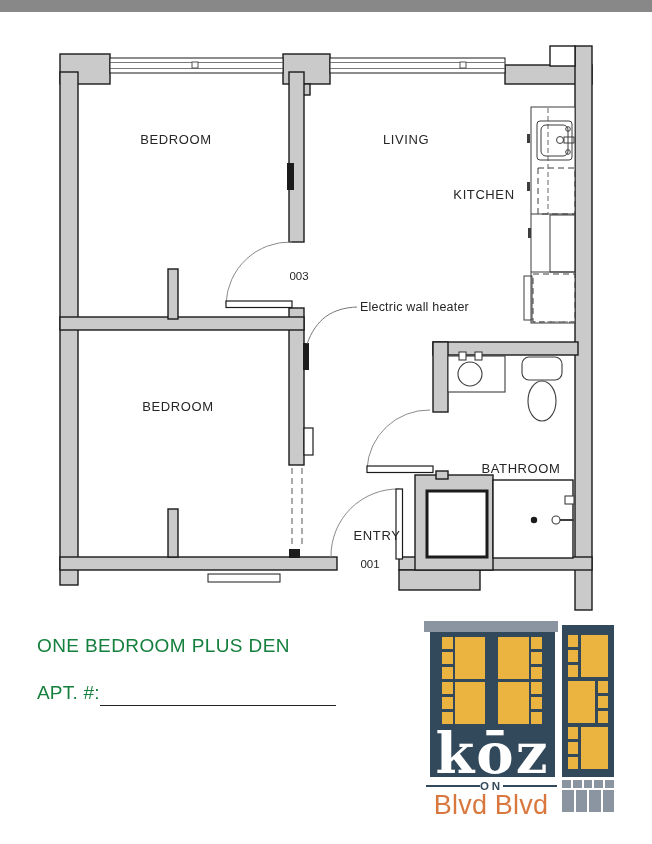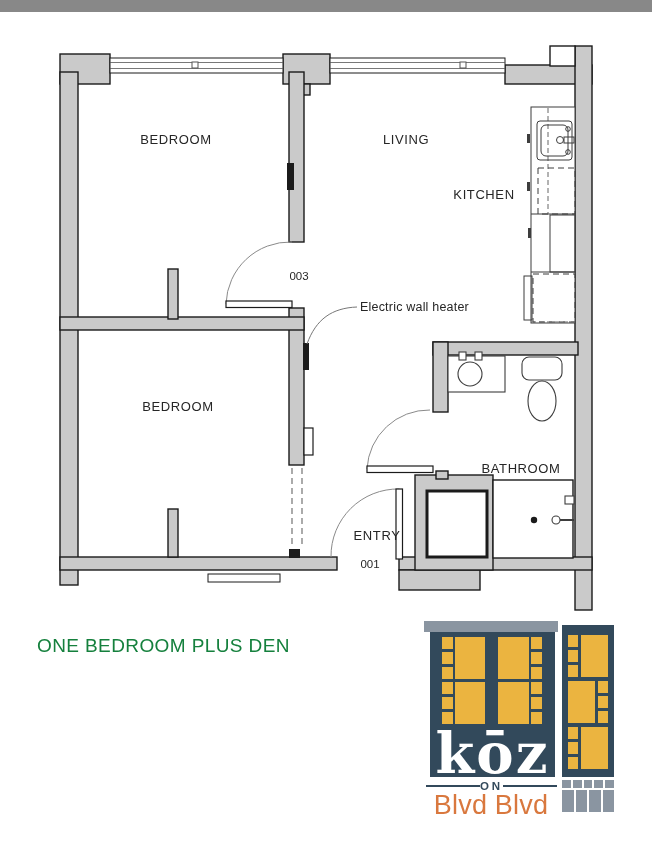--- a/index.html
+++ b/index.html
@@ -159,20 +159,24 @@
       <text class="plan-label" x="521" y="461">BATHROOM</text>
       <text class="plan-label" x="377" y="528">ENTRY</text>
       <text class="plan-num" x="299" y="268">003</text>
       <text class="plan-num" x="370" y="556">001</text>
     </g>
     <text class="plan-note" x="360" y="299">Electric wall heater</text>
   </svg>
 
   <div class="info">
     <div class="title">ONE BEDROOM PLUS DEN</div>
+    <div class="field-row">
+      <span>APT. #:</span>
+      <span class="blank"></span>
+    </div>
   </div>
 
   <div>
     <div class="logo-roof"></div>
 
     <div class="bldg bldg-left">
       <div class="lb-windows">
         <div class="lb-row">
           <div class="wgroup ga">
             <div class="smcol">

